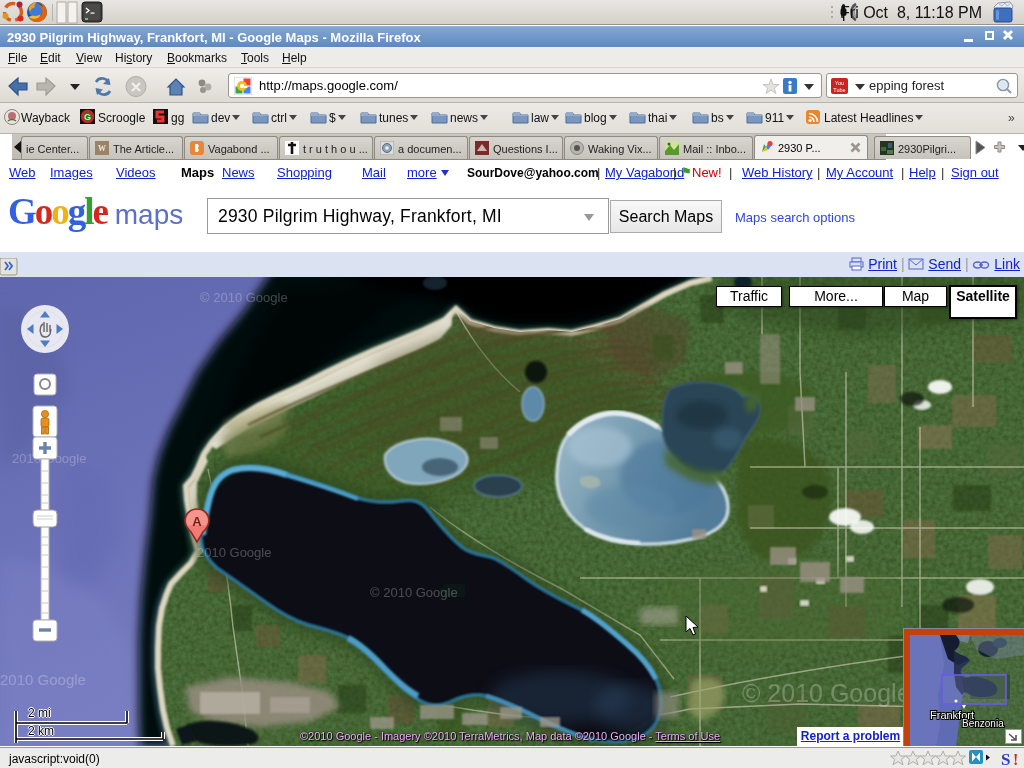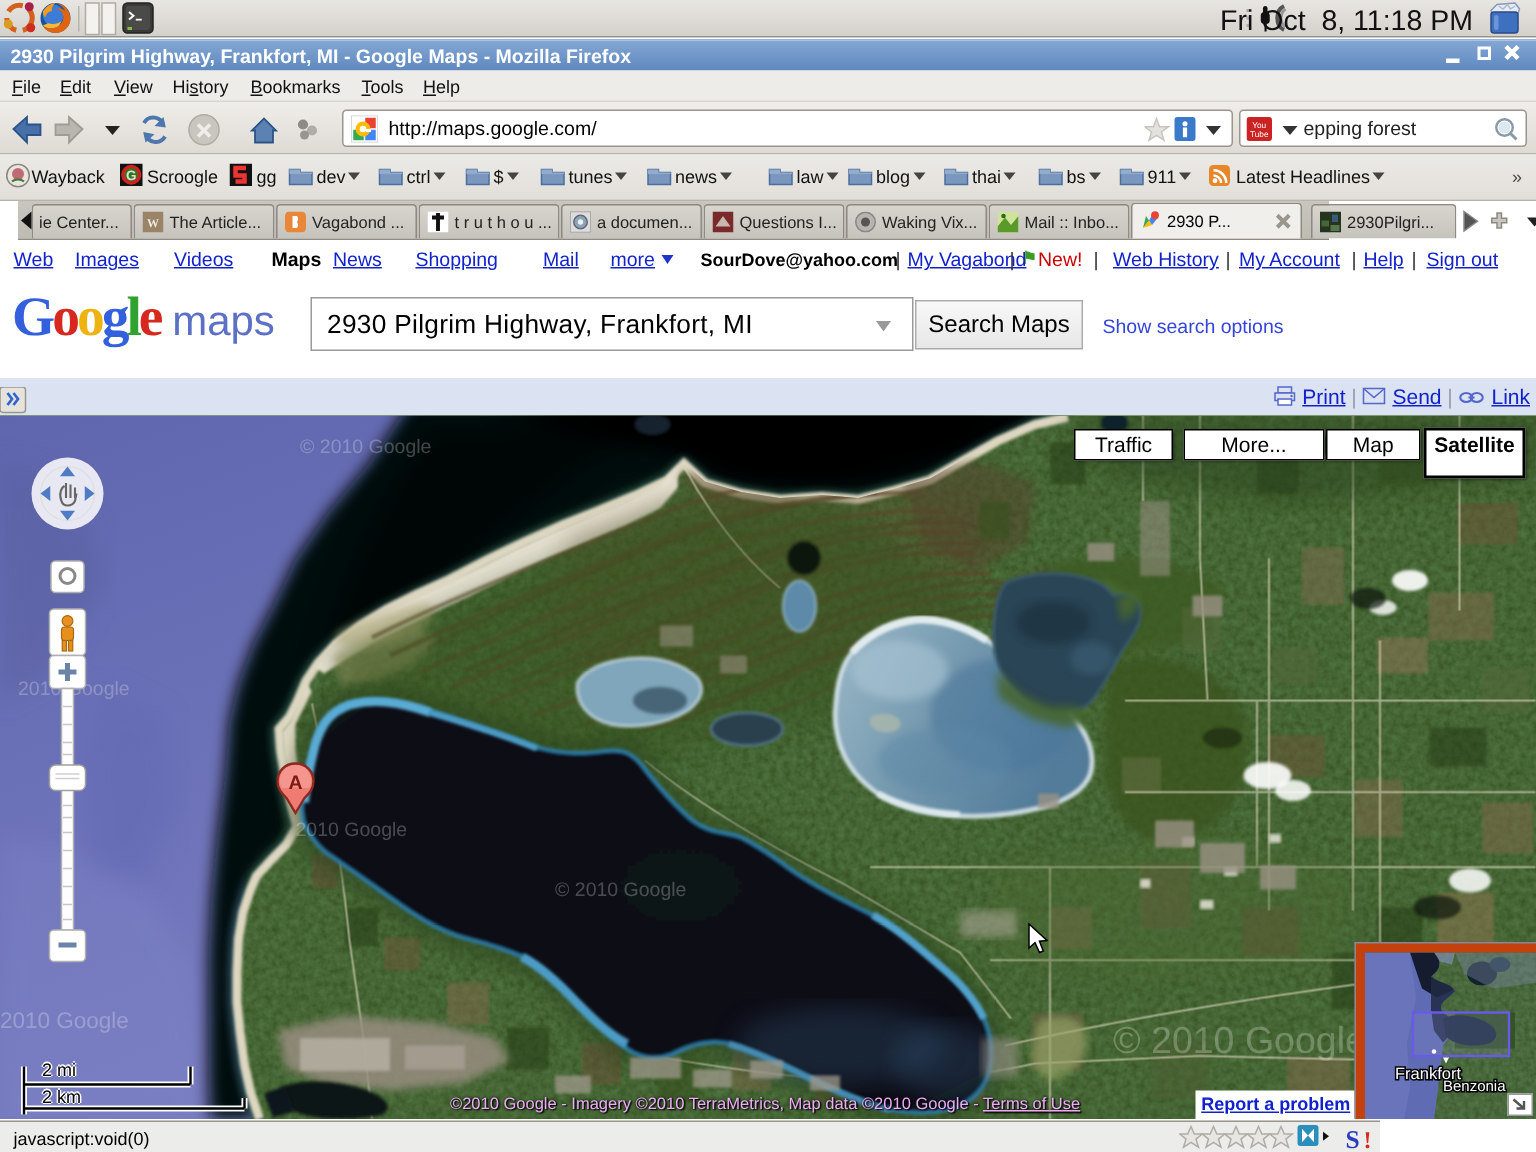--- a/index.html
+++ b/index.html
@@ -2,21 +2,21 @@
 <html><head>
 <meta charset="utf-8">
 <style>
 * { margin:0; padding:0; box-sizing:border-box; }
 html,body { width:1024px; height:768px; overflow:hidden; font-family:"Liberation Sans",sans-serif; }
 #root { position:relative; width:1024px; height:768px; background:#fff; }
 .abs { position:absolute; }
 
 
 #panel { left:0; top:0; width:1024px; height:25px; background:linear-gradient(#e8e6e2,#d4d1cb); border-bottom:1px solid #96938c; }
-#panel .clock { position:absolute; right:42px; top:4px; font-size:19px; color:#111; }
+#panel .clock { position:absolute; right:42px; top:4px; font-size:16px; color:#111; }
 
 
 #titlebar { left:0; top:26px; width:1024px; height:21px; background:linear-gradient(#84a7d4,#5e88bf); border-top:1px solid #96b3da; }
 #titlebar .t { position:absolute; left:7px; top:3px; font-size:13px; font-weight:bold; color:#fff; }
 
 
 #menubar { left:0; top:47px; width:1024px; height:21px; background:#eeece8; border-bottom:1px solid #d8d5cf; font-size:12px; color:#111; }
 #menubar > span { position:absolute; top:4px; }
 .u { text-decoration:underline; }
 
@@ -54,21 +54,21 @@
 #printbar { left:0; top:252px; width:1024px; height:25px; background:#dbe2f1; font-size:14px; }
 #printbar a { color:#1122cc; font-weight:normal; }
 
 
 #map { left:0; top:277px; width:1024px; height:469px; background:#47682c; overflow:hidden; }
 
 
 .mbtn { position:absolute; top:9px; background:#fff; border:1px solid #000; font-size:14px; color:#000; text-align:center; padding-top:1px; height:21px; box-shadow:1px 1px 2px rgba(0,0,0,.4); }
 
 
-#statusbar { left:0; top:747px; width:920px; height:21px; background:#ececea; border-top:1px solid #9a968e; font-size:12px; color:#000; }
+#statusbar { left:0; top:747px; width:1024px; height:21px; background:#ececea; border-top:1px solid #9a968e; font-size:12px; color:#000; }
 #statusbar .l { position:absolute; left:9px; top:4px; }
 </style>
 </head>
 <body>
 <div id="root">
 
   <div id="panel" class="abs">
     <svg class="abs" style="left:2px;top:1px" width="120" height="23" viewBox="0 0 120 23">
 
       <g>
@@ -392,21 +392,21 @@
     <span style="left:951px"><a class="gl">Sign out</a></span>
   </div>
 
   <div id="logo" class="abs"><span style="color:#3360dd">G</span><span style="color:#d6281e">o</span><span style="color:#eeb211">o</span><span style="color:#3360dd">g</span><span style="color:#30a230">l</span><span style="color:#d6281e">e</span><span class="m"> maps</span></div>
   <div id="sform" class="abs" style="width:700px;height:40px">
     <div id="sinput">2930 Pilgrim Highway, Frankfort, MI</div>
     <svg class="abs" style="left:375px;top:15px" width="14" height="9" viewBox="0 0 14 9">
         <path d="M2 1 L12 1 L7 8 Z" fill="#999"></path>
       </svg>
     <div id="sbtn">Search Maps</div>
-    <div id="ssopt">Show search options</div>
+    <div id="ssopt">Maps search options</div>
   </div>
 
   <div id="printbar" class="abs">
     <svg class="abs" style="left:0px;top:6px" width="18" height="18" viewBox="0 0 18 18">
       <rect x="0" y="0" width="17" height="17" rx="2" fill="#e6e3dd" stroke="#9a968e"></rect>
       <path d="M5 4 L8 8 L5 12 M9 4 L12 8 L9 12" stroke="#3366cc" stroke-width="1.8" fill="none"></path>
     </svg>
     <span class="abs" style="right:4px;top:4px">
       <svg width="15" height="14" viewBox="0 0 15 14" style="vertical-align:-2px">
           <g stroke="#5566cc" fill="#dbe2f1">

